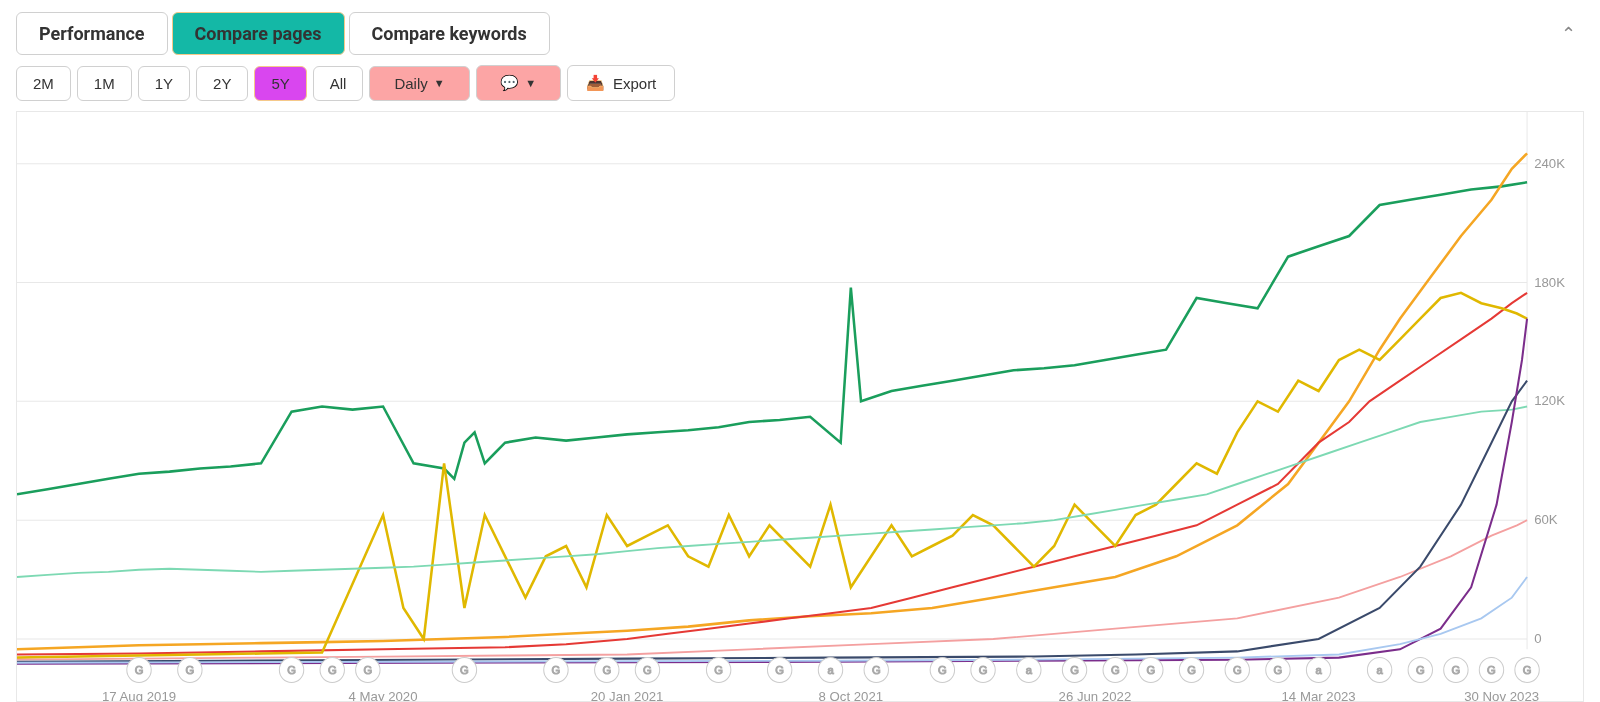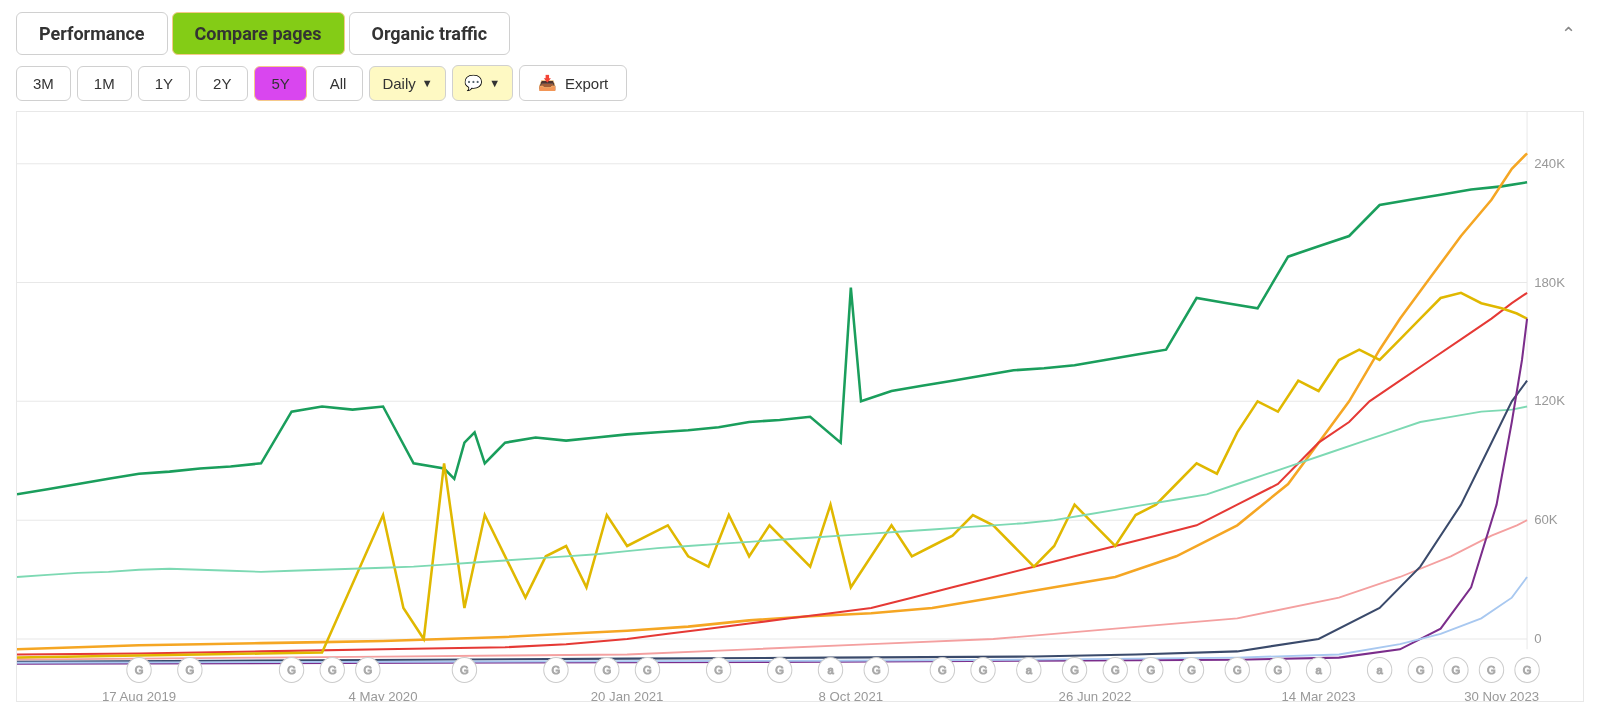--- a/index.html
+++ b/index.html
@@ -34,21 +34,21 @@
       border-radius: 6px;
       font-size: 18px;
       font-weight: 700;
       cursor: pointer;
       background: #fff;
       color: #333;
       white-space: nowrap;
     }
 
     .tab.active-orange {
-      background: #84cc16;
+      background: #14b8a6;
       border-color: #f5c98a;
       color: #333;
     }
 
     .tab-spacer { flex: 1; }
 
     .chevron-up {
       font-size: 18px;
       color: #888;
       cursor: pointer;
@@ -72,26 +72,26 @@
       background: #fff;
       color: #333;
     }
 
     .time-btn.active {
       background: #d946ef;
       border-color: #f5c98a;
     }
 
     .dropdown-btn {
-      padding: 8px 12px;
+      padding: 8px 24px;
       border: 1.5px solid #d0d0d0;
       border-radius: 6px;
       font-size: 15px;
       cursor: pointer;
-      background: #fef9c3;
+      background: #fca5a5;
       color: #333;
       display: flex;
       align-items: center;
       gap: 6px;
     }
 
     .dropdown-btn .arrow { font-size: 11px; }
 
     .export-btn {
       padding: 8px 18px;
@@ -121,27 +121,27 @@
 
   </style>
 </head>
 <body>
 
 <div class="container">
 
   <div class="tab-row">
     <div class="tab">Performance</div>
     <div class="tab active-orange">Compare pages</div>
-    <div class="tab">Organic traffic</div>
+    <div class="tab">Compare keywords</div>
     <div class="tab-spacer"></div>
     <div class="chevron-up">⌃</div>
   </div>
 
   <div class="controls-row">
-    <button class="time-btn">3M</button>
+    <button class="time-btn">2M</button>
     <button class="time-btn">1M</button>
     <button class="time-btn">1Y</button>
     <button class="time-btn">2Y</button>
     <button class="time-btn active">5Y</button>
     <button class="time-btn">All</button>
     <button class="dropdown-btn">
       <span>Daily</span>
       <span class="arrow">▼</span>
     </button>
     <button class="dropdown-btn">

